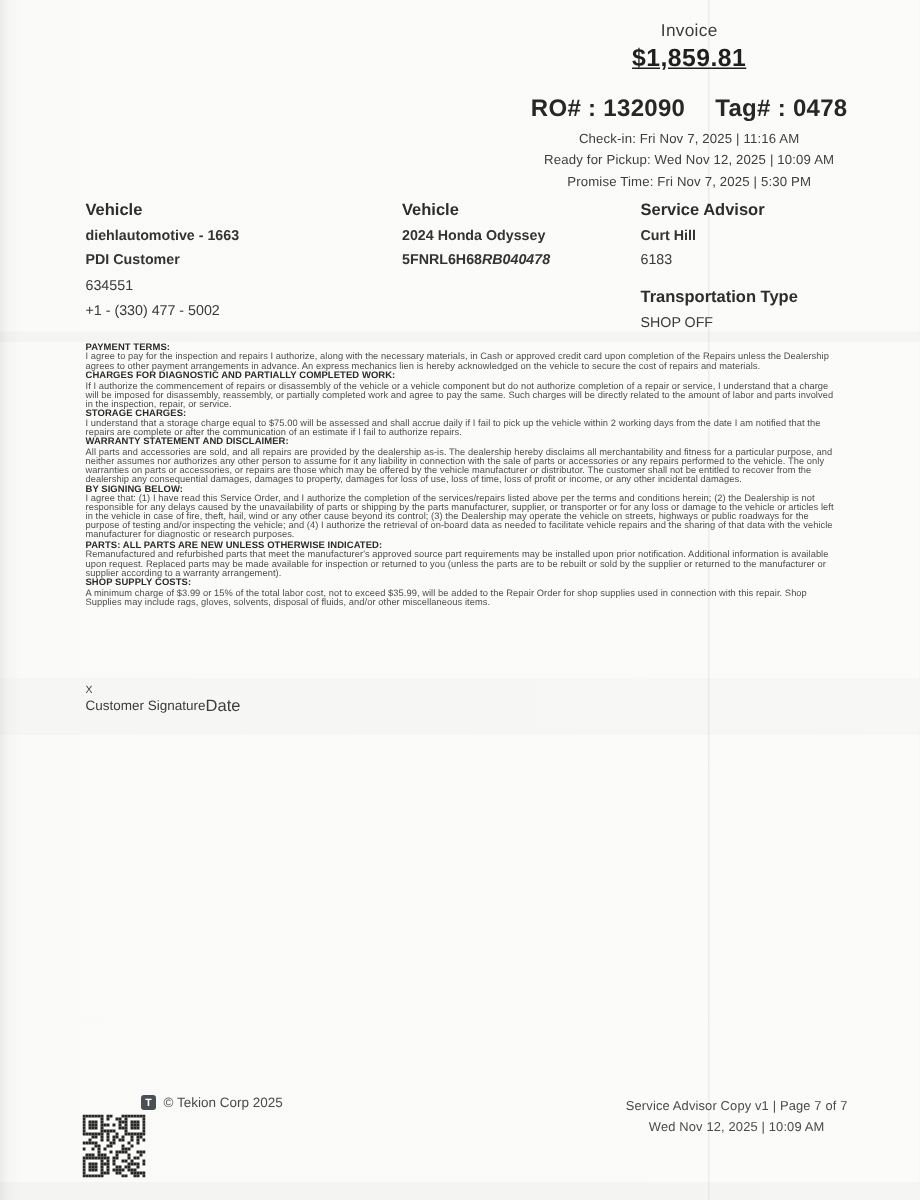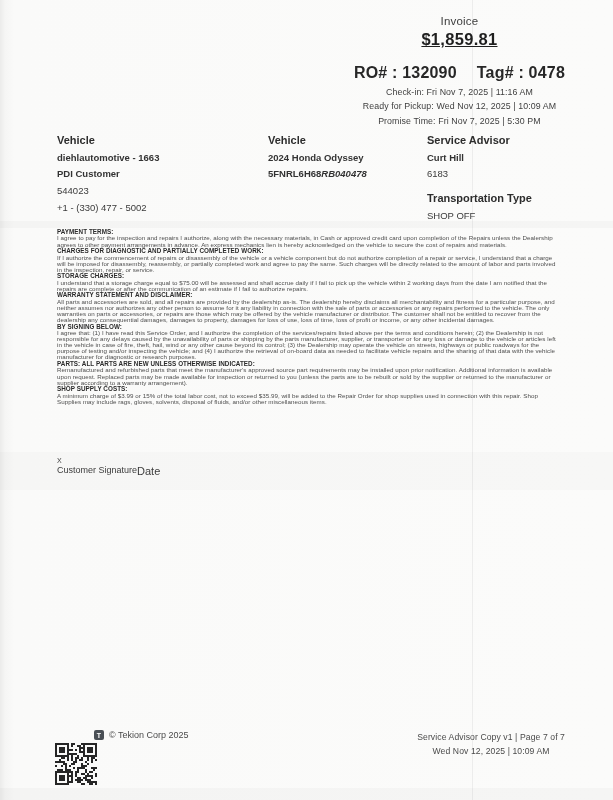--- a/index.html
+++ b/index.html
@@ -76,21 +76,21 @@
     </div>
     <div class="date-line">Check-in: Fri Nov 7, 2025 | 11:16 AM</div>
     <div class="date-line">Ready for Pickup: Wed Nov 12, 2025 | 10:09 AM</div>
     <div class="date-line">Promise Time: Fri Nov 7, 2025 | 5:30 PM</div>
   </div>
 
   <div class="col col-customer">
     <div class="col-heading">Vehicle</div>
     <div class="col-line strong">diehlautomotive - 1663</div>
     <div class="col-line strong">PDI Customer</div>
-    <div class="col-line" style="margin-top:6px;">544023</div>
+    <div class="col-line" style="margin-top:6px;">634551</div>
     <div class="col-line" style="margin-top:6px;">+1 - (330) 477 - 5002</div>
   </div>
 
   <div class="col col-vehicle">
     <div class="col-heading">Vehicle</div>
     <div class="col-line strong">2024 Honda Odyssey</div>
     <div class="col-line strong"><span>5FNRL6H68</span><span class="vin-suffix">RB040478</span></div>
   </div>
 
   <div class="col col-advisor">

